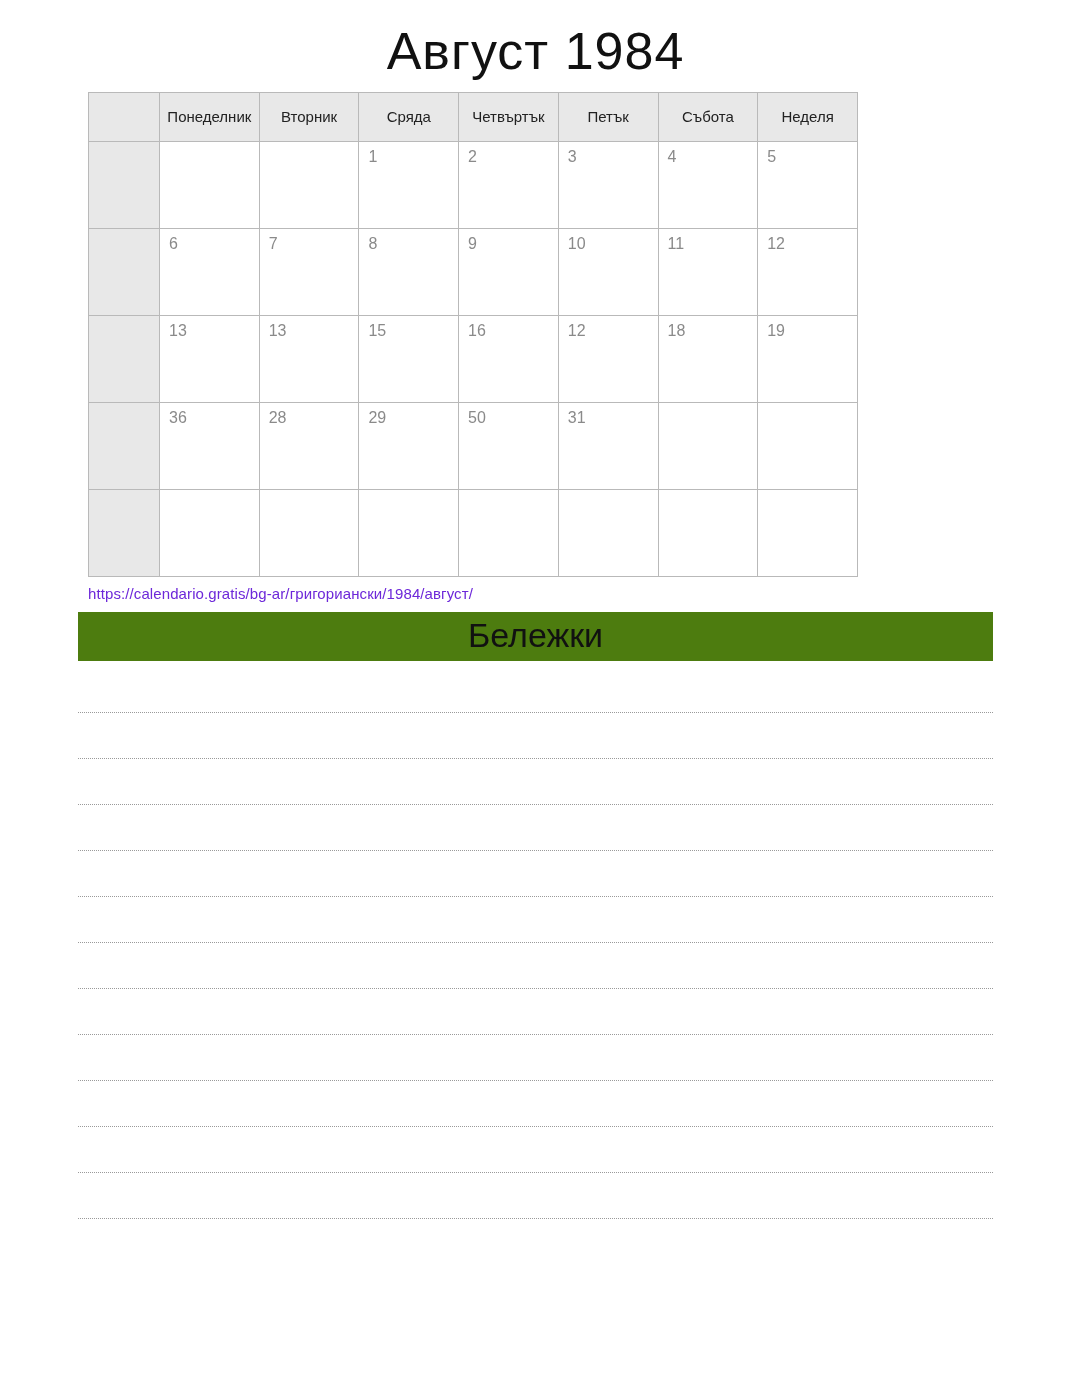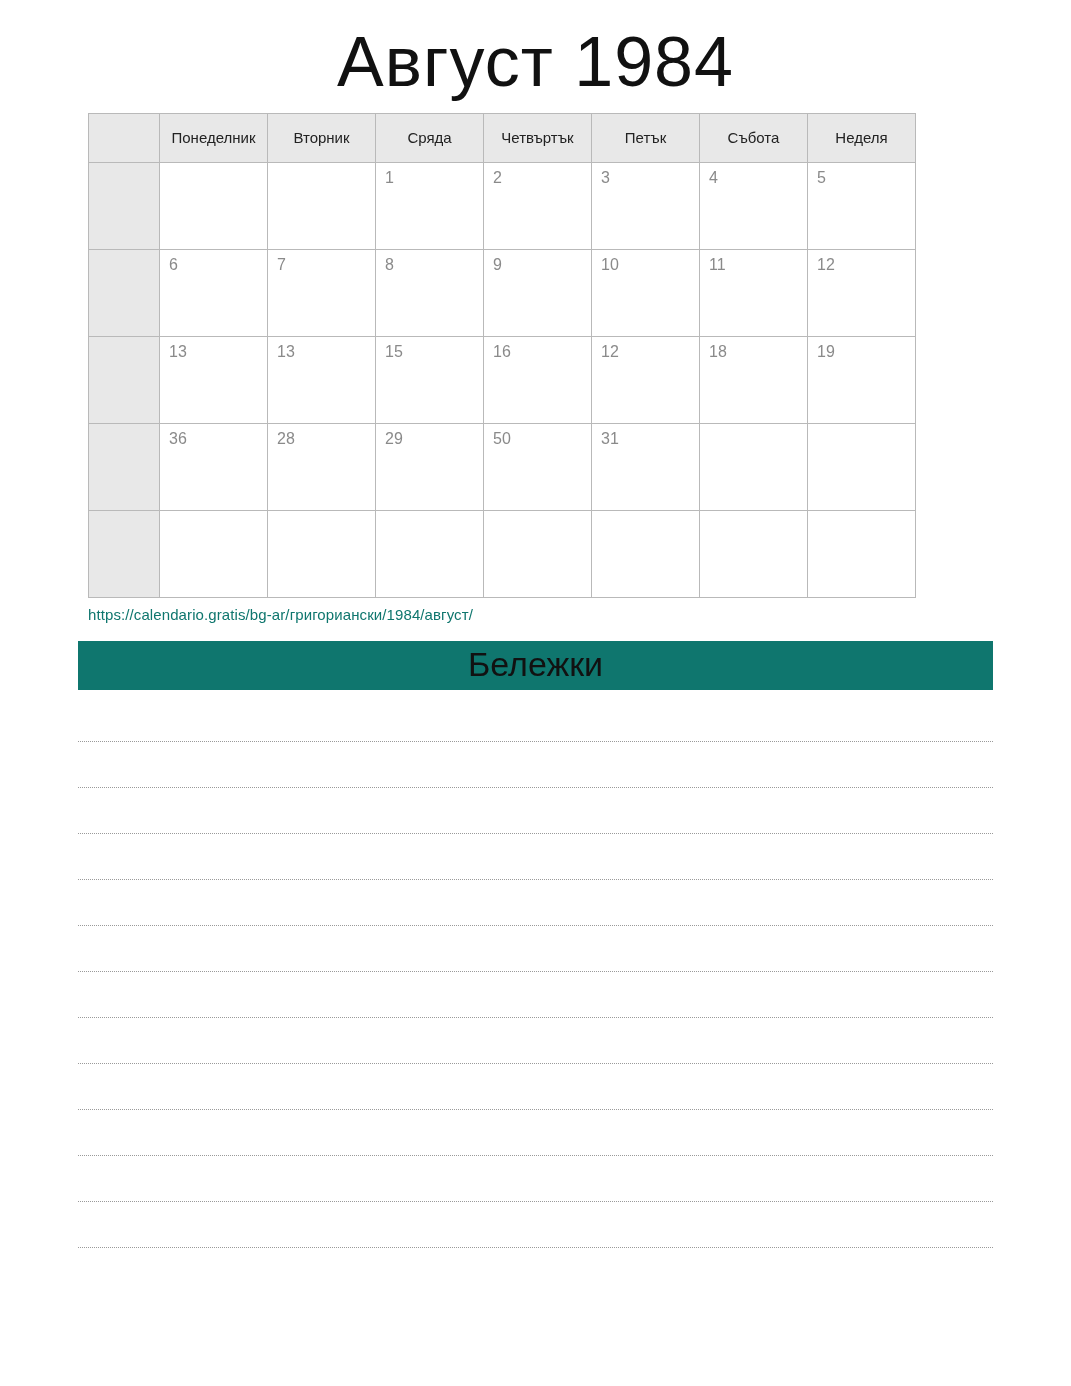--- a/index.html
+++ b/index.html
@@ -19,36 +19,36 @@
     width: 1071px;
     height: 1386px;
     box-sizing: border-box;
     padding: 0;
     position: relative;
   }
 
   
   .title {
     text-align: center;
-    font-size: 70px;
+    font-size: 52px;
     font-weight: normal;
     letter-spacing: 1px;
     color: #111;
     margin: 22px 0 10px 0;
     line-height: 1.15;
     font-family: "Liberation Sans", sans-serif;
   }
 
   
   .calendar-wrap {
     margin: 0 88px 0 88px;
   }
   table.calendar {
     border-collapse: collapse;
-    width: 828px;
+    width: 770px;
     table-layout: fixed;
   }
   table.calendar th,
   table.calendar td {
     border: 1px solid #b9b9b9;
   }
   .wk-col {
     width: 68px;
     background: #e8e8e8;
     border: 1px solid #b9b9b9;
@@ -76,28 +76,28 @@
     font-size: 16px;
     color: #8a8a8a;
     padding: 6px 0 0 8px;
     line-height: 1;
   }
 
   
   .url {
     margin: 8px 0 0 88px;
     font-size: 15px;
-    color: #0f766e;
+    color: #6d28d9;
     letter-spacing: 0.1px;
   }
 
   
   .notes-header {
-    margin: 18px 78px 0 78px;
-    background: #0f766e;
+    margin: 10px 78px 0 78px;
+    background: #4d7c0f;
     text-align: center;
     font-size: 34px;
     color: #111;
     padding: 4px 0 6px 0;
     line-height: 1.15;
   }
   .notes-lines {
     margin: 6px 78px 0 78px;
   }
   .note-line {

